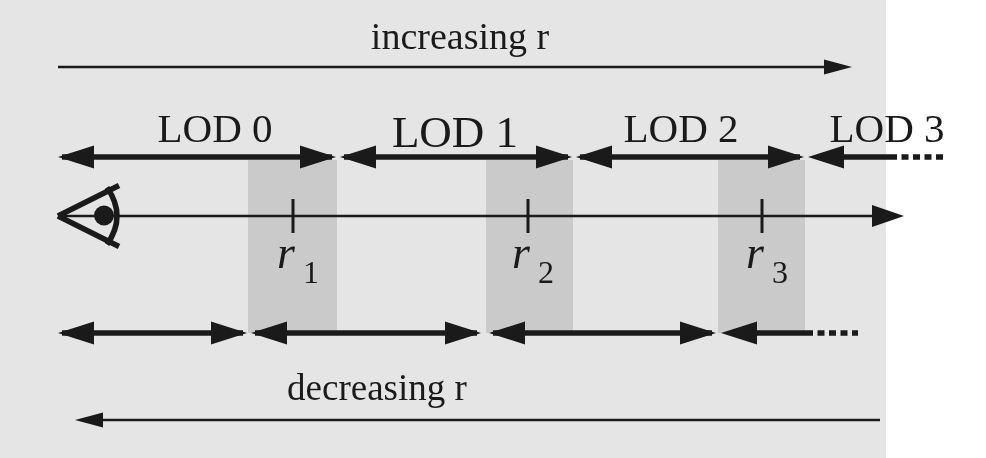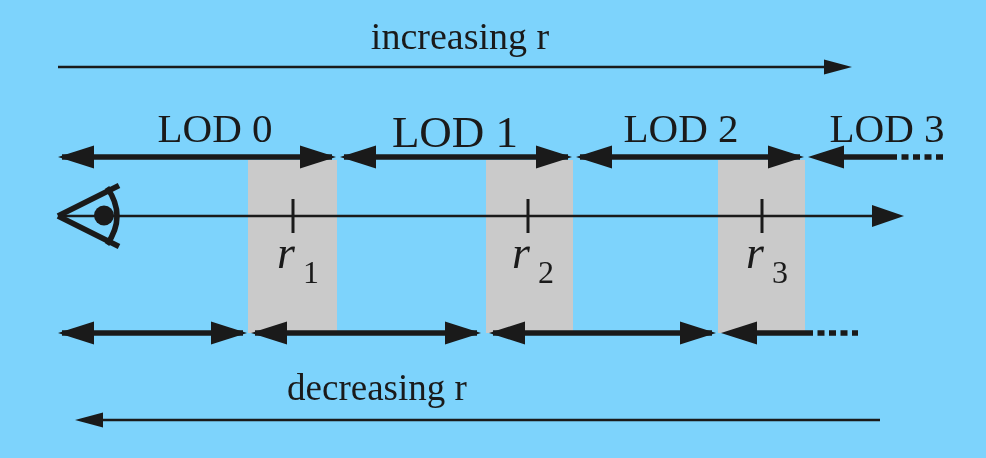--- a/index.html
+++ b/index.html
@@ -1,19 +1,19 @@
 <!DOCTYPE html>
 <html><head>
 <meta charset="utf-8">
 <style>
   html, body { margin: 0; padding: 0; background: #ffffff; }
   .stage {
     position: relative;
-    width: 986px; height: 458px;
-    background: #7dd3fc;
+    width: 886px; height: 458px;
+    background: #e5e5e5;
     font-family: "Liberation Serif", "DejaVu Serif", serif;
   }
   svg { display: block; }
   .ink-stroke { stroke: #1a1a1a; fill: none; }
   .ink-fill   { fill: #1a1a1a; stroke: none; }
   .thin  { stroke-width: 2.5; }
   .axis  { stroke-width: 2.4; }
   .thick { stroke-width: 5.5; }
   .tick  { stroke-width: 3; }
   .dashed { stroke-dasharray: 7 4.5; }

